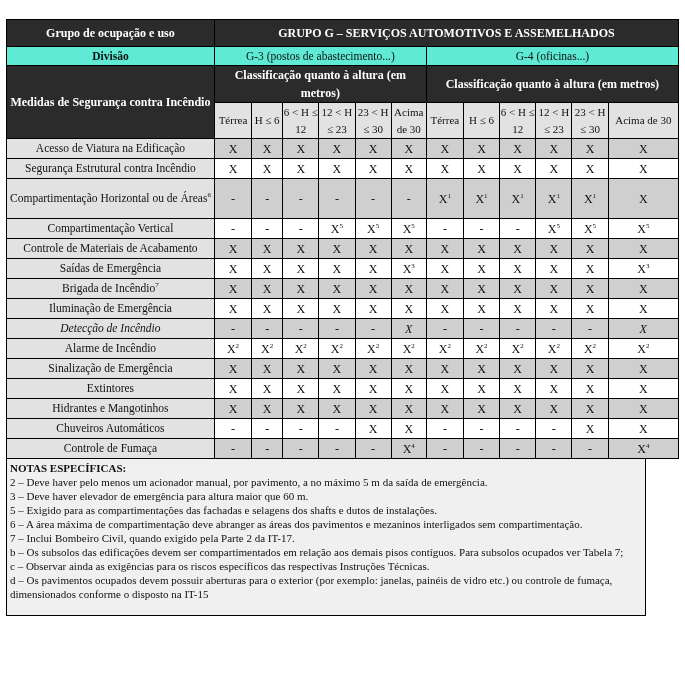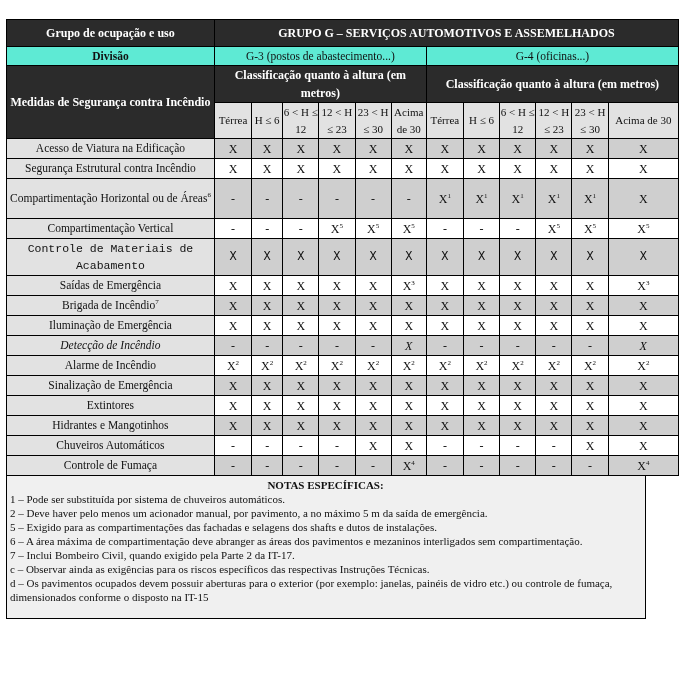--- a/index.html
+++ b/index.html
@@ -9,21 +9,21 @@
   td, th { border:1px solid #000; text-align:center; vertical-align:middle; padding:0; font-size:11.5px; line-height:18px; }
   .dark { background:#2b2b2b; color:#fff; font-weight:bold; font-size:12px; }
   .light { background:#5eead4; }
   .hcell { background:#e2e2e2; font-size:11px; line-height:17px; }
   .label { background:#e2e2e2; font-size:11.5px; line-height:17px; padding:1px 2px; }
   .gray td.v { background:#cfcfcf; }
   .white td.v { background:#ffffff; }
   td.v { font-size:12px; }
   sup { font-size:7px; line-height:0; vertical-align:super; }
   .notes { border:1px solid #000; border-top:none; background:#f0f0f0; padding:2px 4px 14px 3px; font-size:11px; line-height:14px; }
-  .notes .nh { font-weight:bold;text-align:center; }
+  .notes .nh { font-weight:bold; }
   .notes div { margin:0; }
 </style>
 </head>
 <body>
 
 <div class="wrap">
 <table>
   <colgroup>
     <col style="width:207px">
     <col style="width:37px">
@@ -123,21 +123,21 @@
           <td class="v"><span>X</span><sup>5</sup></td>
           <td class="v"><span>X</span><sup>5</sup></td>
           <td class="v"><span>X</span><sup>5</sup></td>
           <td class="v"><span>-</span></td>
           <td class="v"><span>-</span></td>
           <td class="v"><span>-</span></td>
           <td class="v"><span>X</span><sup>5</sup></td>
           <td class="v"><span>X</span><sup>5</sup></td>
           <td class="v"><span>X</span><sup>5</sup></td>
         </tr>
-        <tr class="gray" style="height: 20px; font-family: Liberation Mono, monospace;">
+        <tr class="gray" style="height: 20px;">
           <td class="label"><span>Controle de Materiais de Acabamento</span></td>
           <td class="v"><span>X</span></td>
           <td class="v"><span>X</span></td>
           <td class="v"><span>X</span></td>
           <td class="v"><span>X</span></td>
           <td class="v"><span>X</span></td>
           <td class="v"><span>X</span></td>
           <td class="v"><span>X</span></td>
           <td class="v"><span>X</span></td>
           <td class="v"><span>X</span></td>
@@ -294,24 +294,25 @@
           <td class="v"><span>-</span></td>
           <td class="v"><span>-</span></td>
           <td class="v"><span>X</span><sup>4</sup></td>
         </tr>
       </tbody>
 </table>
 
 <div class="notes">
   <div class="nh">NOTAS ESPECÍFICAS:</div>
   <div id="notes-specific">
-        <div>1 – Pode ser substituída por sistema de chuveiros automáticos.</div>
         <div>2 – Deve haver pelo menos um acionador manual, por pavimento, a no máximo 5 m da saída de emergência.</div>
+        <div>3 – Deve haver elevador de emergência para altura maior que 60 m.</div>
         <div>5 – Exigido para as compartimentações das fachadas e selagens dos shafts e dutos de instalações.</div>
         <div>6 – A área máxima de compartimentação deve abranger as áreas dos pavimentos e mezaninos interligados sem compartimentação.</div>
         <div>7 – Inclui Bombeiro Civil, quando exigido pela Parte 2 da IT-17.</div>
       </div>
   <div id="notes-general">
+        <div>b – Os subsolos das edificações devem ser compartimentados em relação aos demais pisos contíguos. Para subsolos ocupados ver Tabela 7;</div>
         <div>c – Observar ainda as exigências para os riscos específicos das respectivas Instruções Técnicas.</div>
         <div>d – Os pavimentos ocupados devem possuir aberturas para o exterior (por exemplo: janelas, painéis de vidro etc.) ou controle de fumaça, dimensionados conforme o disposto na IT-15</div>
       </div>
 </div>
 </div>
 
 </body></html>

